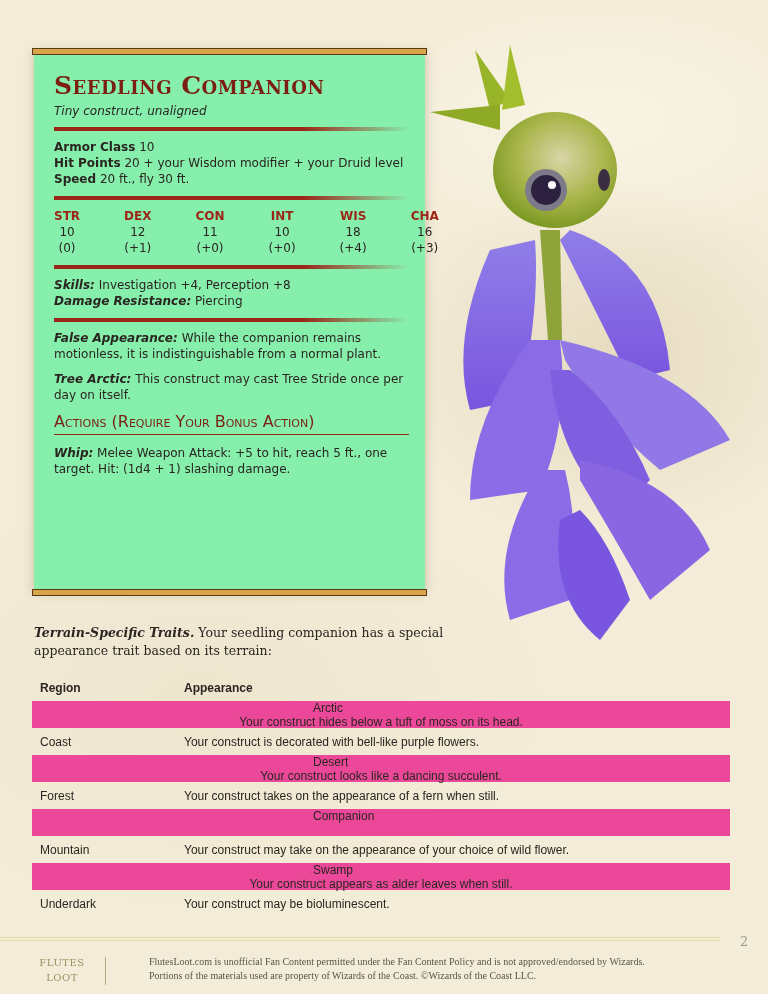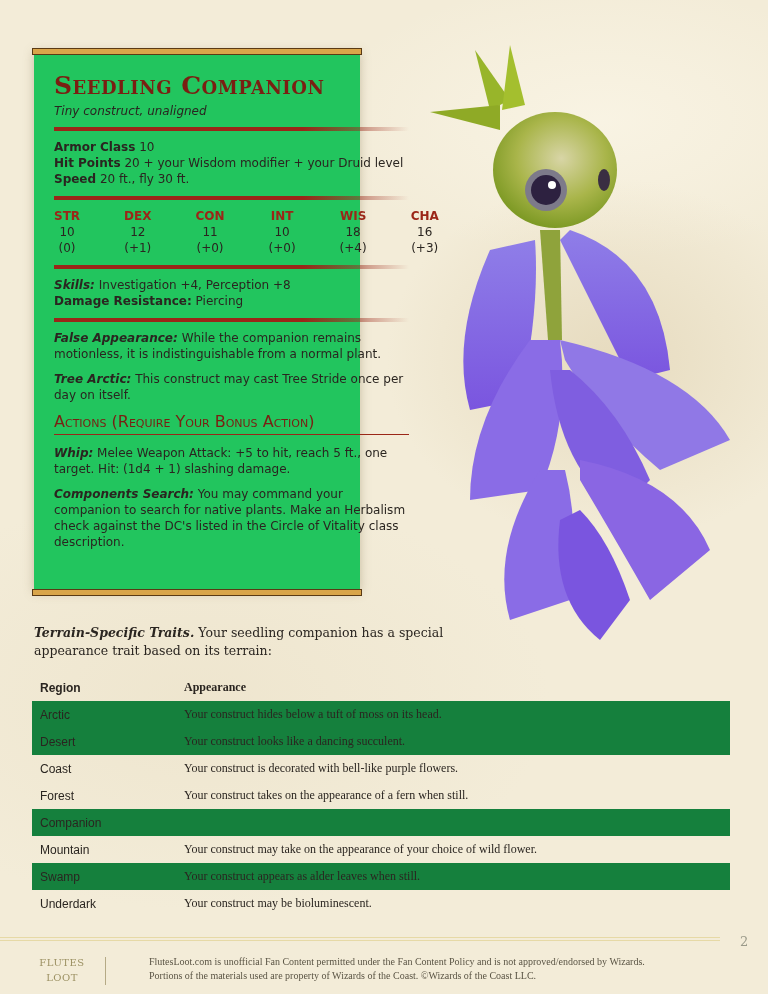--- a/index.html
+++ b/index.html
@@ -7,22 +7,22 @@
     width: 768px; height: 994px; position: relative; overflow: hidden;
     background: #f3ecd8;
     background-image:
       radial-gradient(ellipse 320px 260px at 610px 360px, rgba(220,205,170,0.55), rgba(220,205,170,0) 70%),
       radial-gradient(ellipse 500px 300px at 200px 700px, rgba(235,225,200,0.6), rgba(235,225,200,0) 70%),
       radial-gradient(ellipse 400px 200px at 600px 120px, rgba(250,245,230,0.8), rgba(250,245,230,0) 70%);
     font-family: "DejaVu Sans", sans-serif;
     color: #2a2520;
   }
   .statblock {
-    position: absolute; left: 34px; top: 52px; width: 326px; height: 540px;
-    background: #22c55e;
+    position: absolute; left: 34px; top: 52px; width: 391px; height: 540px;
+    background: #86efac;
     box-shadow: 0 0 10px rgba(120,100,60,0.35);
   }
   .statblock .bar {
     position: absolute; left: -2px; right: -2px; height: 5px;
     background: #d9a54a; border: 1px solid #5a3a14;
   }
   .statblock .bar.top { top: -4px; }
   .statblock .bar.bottom { bottom: -4px; }
   .sb-inner { position: absolute; left: 20px; top: 18px; width: 355px; }
   .title {
@@ -49,23 +49,23 @@
   }
   .creature { position: absolute; left: 430px; top: 40px; width: 320px; height: 620px; }
   .intro {
     position: absolute; left: 34px; top: 624px; width: 410px;
     font-family: "DejaVu Serif", serif; font-size: 12.5px; line-height: 18px;
   }
   .intro b { font-style: italic; font-weight: bold; }
   .table { position: absolute; left: 32px; top: 674px; width: 698px; }
   .trow { display: flex; height: 27px; align-items: center; font-size: 12px; font-family: "Liberation Sans", sans-serif; }
   .trow.head { font-weight: bold; font-size: 12px; }
-  .trow.alt { background: #15803d; }
+  .trow.alt { background: #ec4899; flex-direction: column; }
   .c1 { width: 144px; padding-left: 8px; }
-  .c2 { flex: 1; font-family: Liberation Serif, serif; }
+  .c2 { flex: 1; }
   .footer-line {
     position: absolute; left: 0; top: 937px; width: 720px; height: 2px;
     border-top: 1px solid #e6d9a6; border-bottom: 1px solid #e6d9a6;
   }
   .pagenum { position: absolute; left: 740px; top: 934px; font-family: "DejaVu Serif", serif; font-size: 13px; color: #9a9a8a; }
   .logo {
     position: absolute; left: 32px; top: 955px; width: 60px; text-align: center;
     font-family: "DejaVu Serif", serif; color: #9c9163; font-size: 10px; line-height: 15px; letter-spacing: 0.5px;
   }
   .logo-sep { position: absolute; left: 105px; top: 957px; width: 1px; height: 28px; background: #b5aa85; }
@@ -108,28 +108,27 @@
           <div class="k">WIS</div>
           <div>18 (+4)</div>
         </div>
       <div class="stat">
           <div class="k">CHA</div>
           <div>16 (+3)</div>
         </div>
     </div>
     <div class="divider"></div>
     <div class="line"><b style="font-style:italic">Skills:</b> <span>Investigation +4, Perception +8</span></div>
-    <div class="line"><b style="">Damage Resistance:</b> <span>Piercing</span></div>
+    <div class="line"><b style="font-style:italic">Damage Resistance:</b> <span>Piercing</span></div>
     <div class="divider"></div>
     <div class="para"><b>False Appearance:</b> <span>While the companion remains motionless, it is indistinguishable from a normal plant.</span></div>
     <div class="para"><b>Tree Arctic:</b> <span>This construct may cast Tree Stride once per day on itself.</span></div>
     <div class="section-h">Actions (Require Your Bonus Action)</div>
     <div style="height:10px"></div>
     <div class="para"><b>Whip:</b> <span>Melee Weapon Attack: +5 to hit, reach 5 ft., one target. Hit: (1d4 + 1) slashing damage.</span></div>
-    <div class="para"><b>Components Search:</b> <span>You may command your companion to search for native plants. Make an Herbalism check against the DC's listed in the Circle of Vitality class description.</span></div>
   </div>
   <div class="bar bottom"></div>
 </div>
 
 <div class="creature">
   <svg width="320" height="620" viewBox="0 0 320 620">
     <defs>
       <radialGradient id="head" cx="0.55" cy="0.4" r="0.6">
         <stop offset="0" stop-color="#d8d5a6"></stop>
           <stop offset="0.6" stop-color="#a9b54a"></stop>
@@ -166,27 +165,27 @@
 
 <div class="table">
   <div class="trow head">
     <div class="c1">Region</div>
     <div class="c2">Appearance</div>
   </div>
   <div class="trow alt">
       <div class="c1">Arctic</div>
       <div class="c2">Your construct hides below a tuft of moss on its head.</div>
     </div>
+  <div class="trow">
+      <div class="c1">Coast</div>
+      <div class="c2">Your construct is decorated with bell-like purple flowers.</div>
+    </div>
   <div class="trow alt">
       <div class="c1">Desert</div>
       <div class="c2">Your construct looks like a dancing succulent.</div>
-    </div>
-  <div class="trow">
-      <div class="c1">Coast</div>
-      <div class="c2">Your construct is decorated with bell-like purple flowers.</div>
     </div>
   <div class="trow">
       <div class="c1">Forest</div>
       <div class="c2">Your construct takes on the appearance of a fern when still.</div>
     </div>
   <div class="trow alt">
       <div class="c1">Companion</div>
     </div>
   <div class="trow">
       <div class="c1">Mountain</div>

